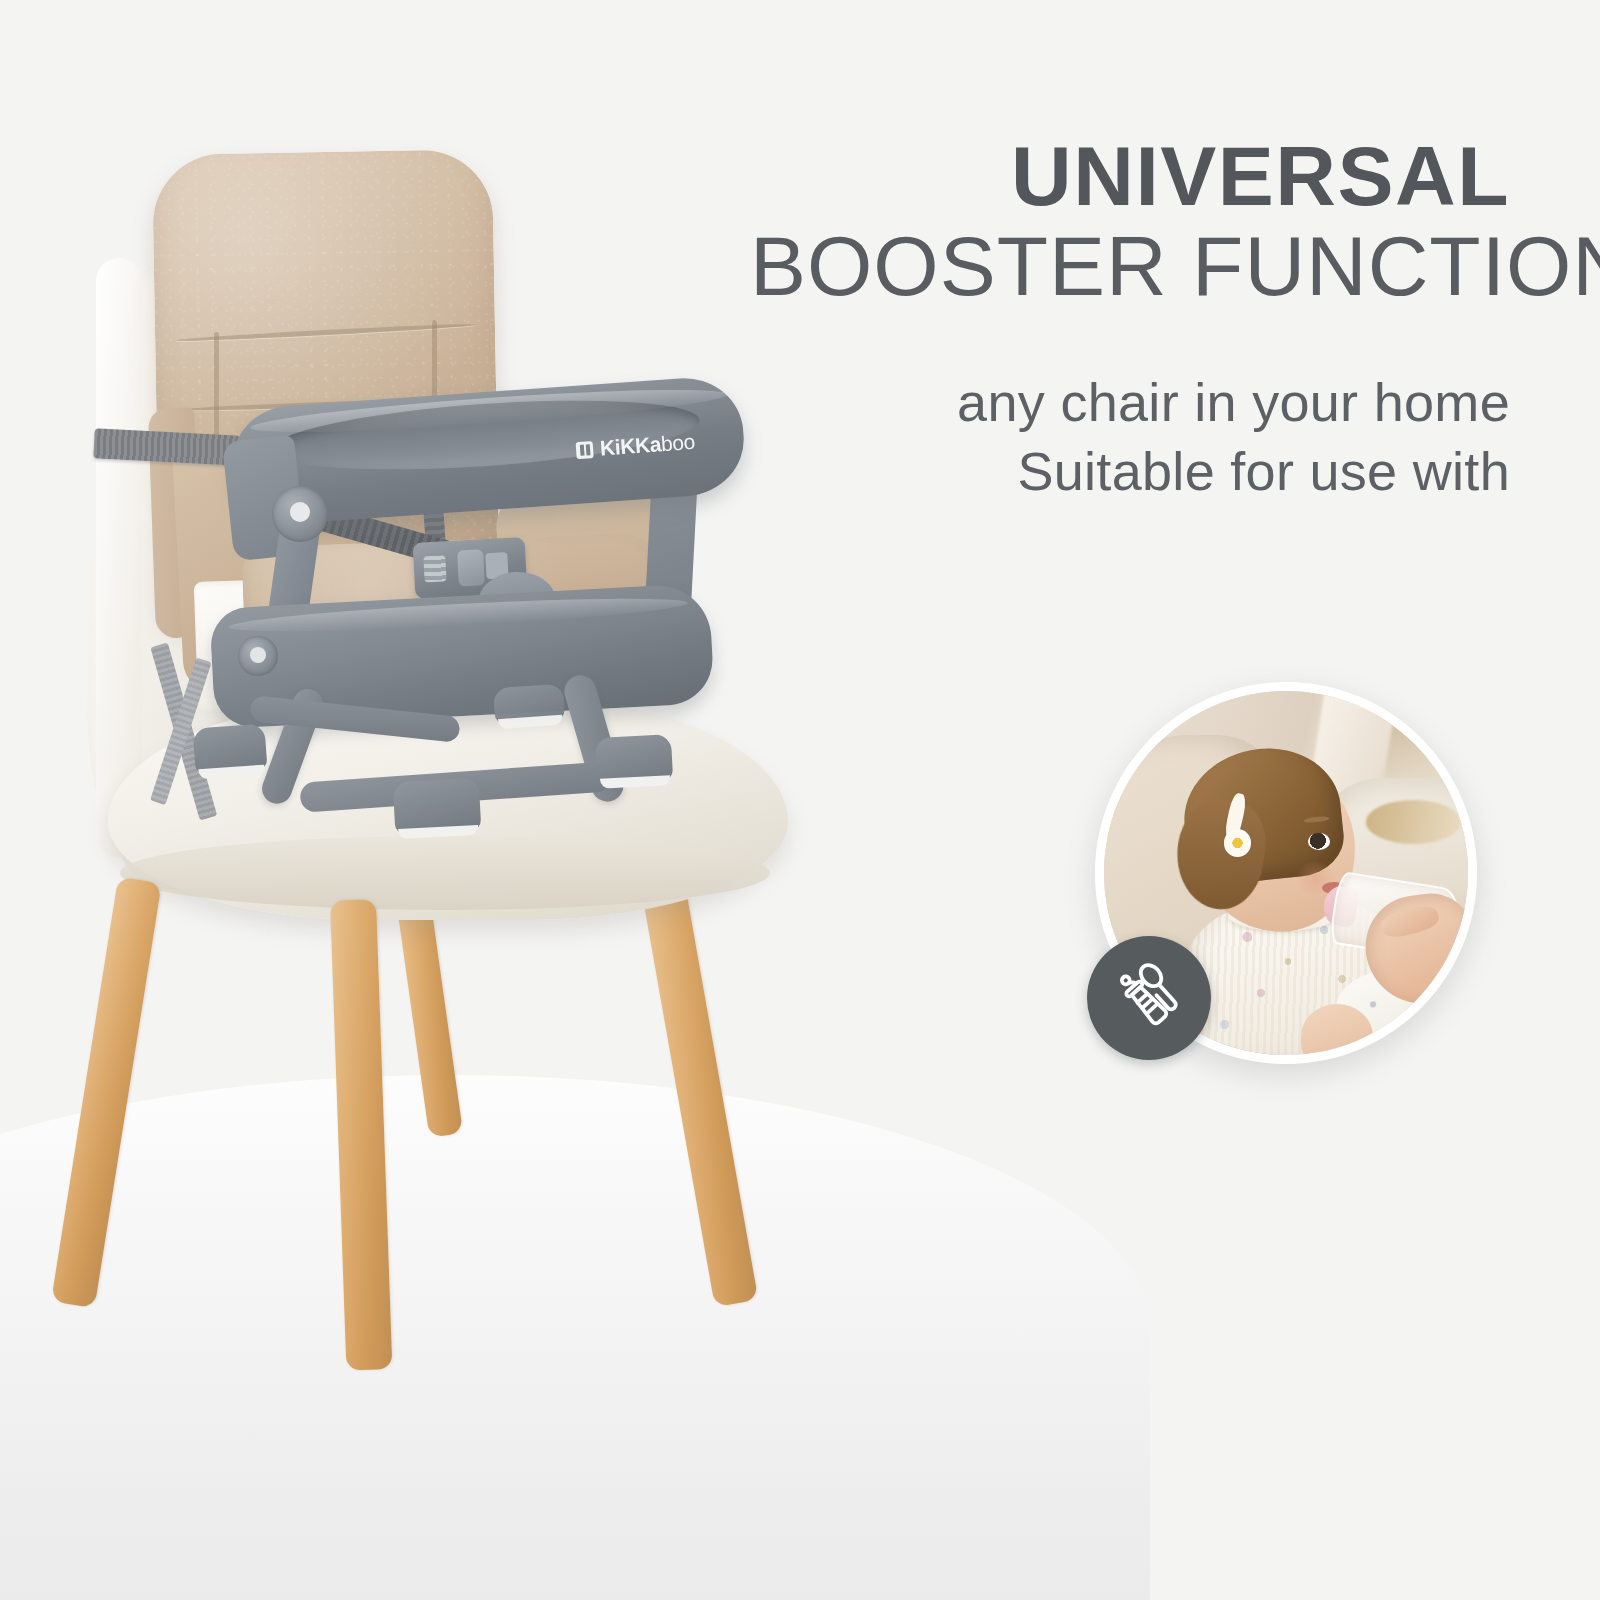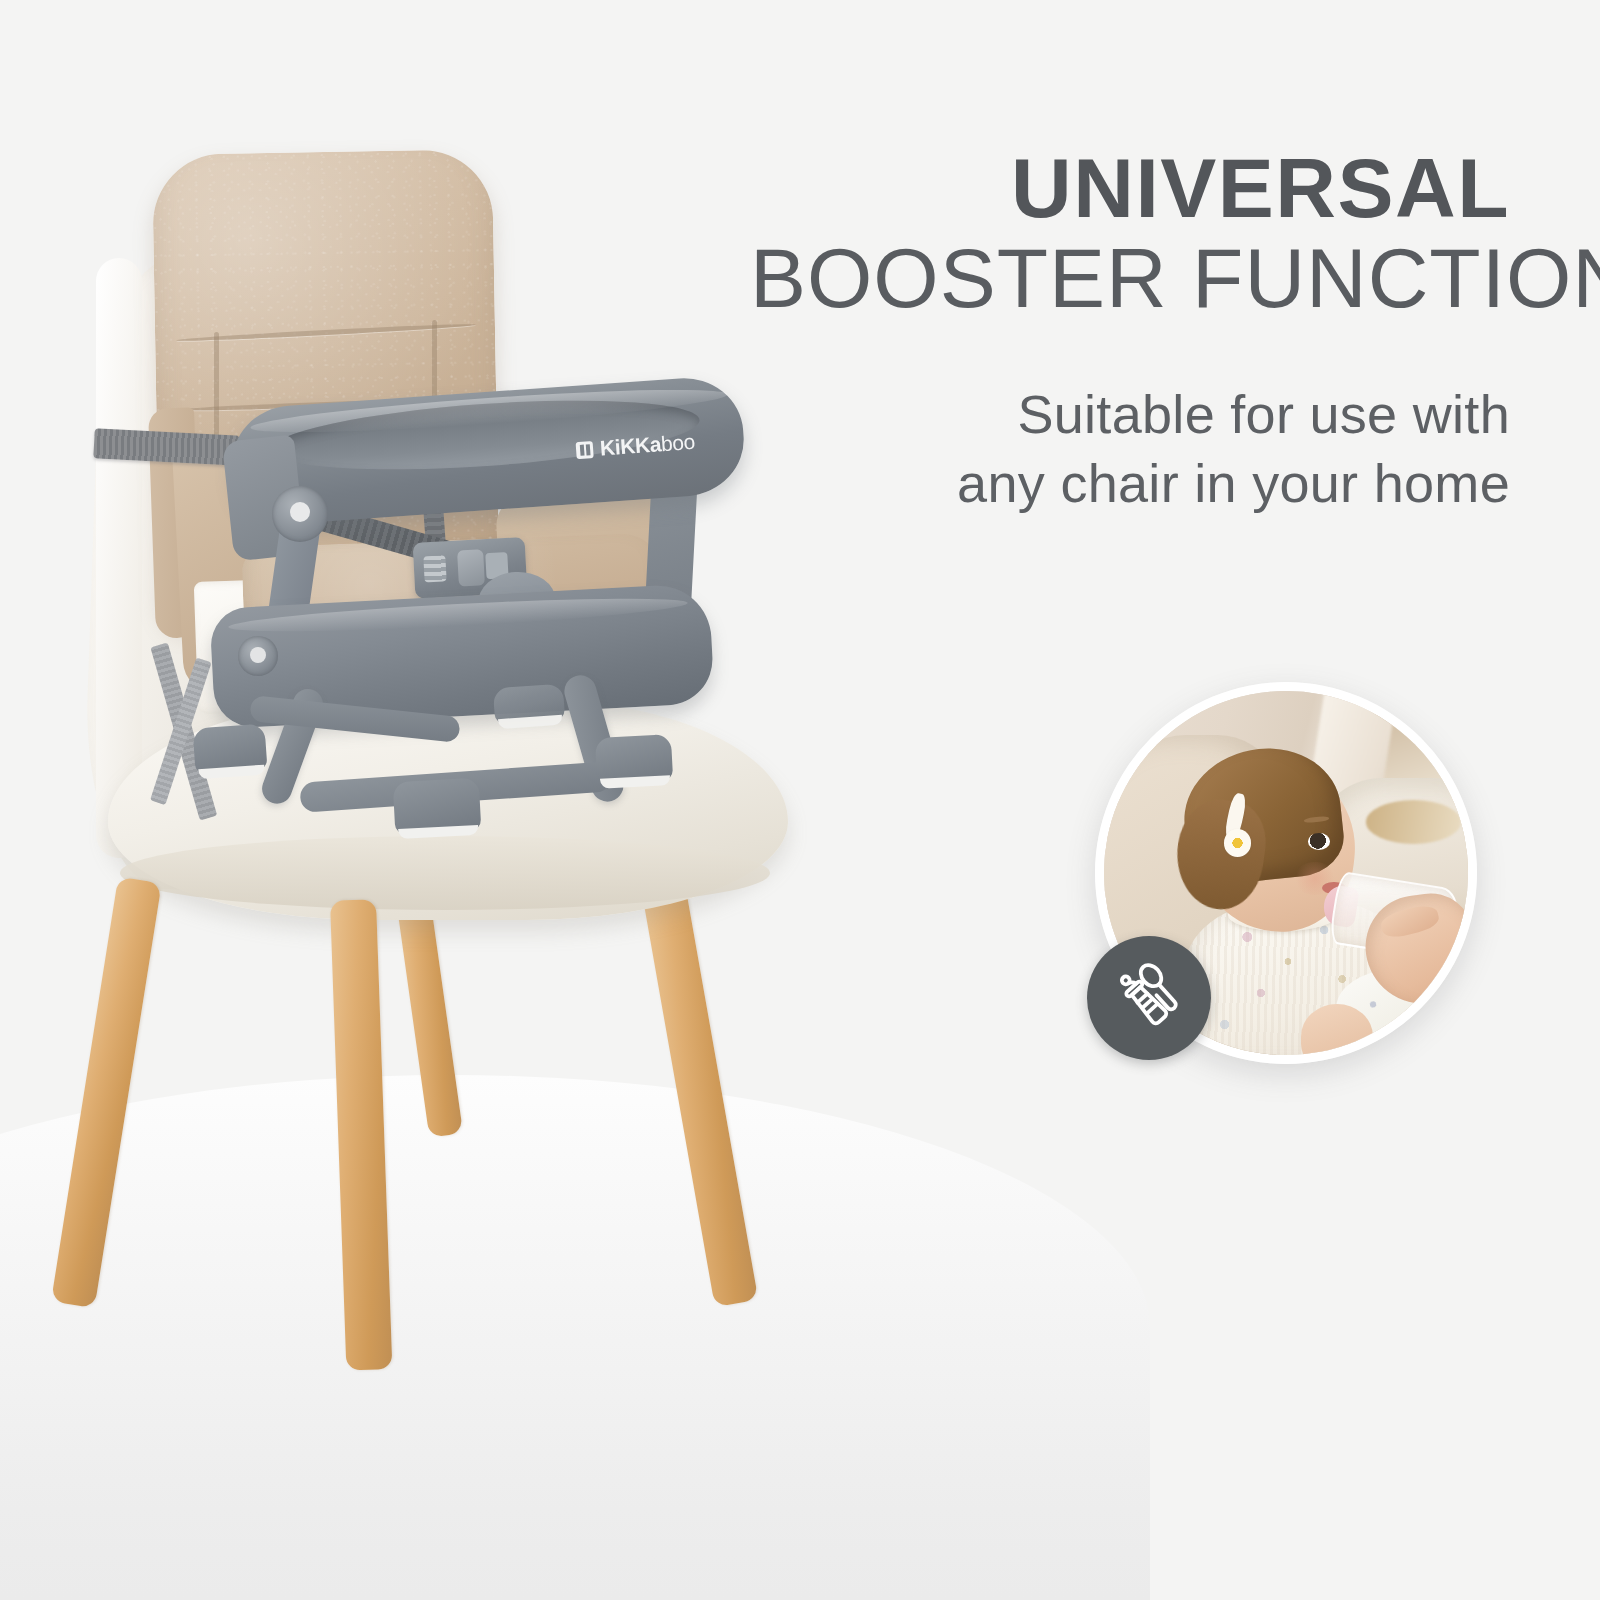--- a/index.html
+++ b/index.html
@@ -12,21 +12,21 @@
     background: #f4f4f3;
     overflow: hidden;
     font-family: "Liberation Sans", sans-serif;
     -webkit-font-smoothing: antialiased;
   }
 
   
   .text-block {
     position: absolute;
     right: 90px;
-    top: 146px;
+    top: 134px;
     width: 760px;
     text-align: right;
   }
   .headline-1 {
     font-size: 84px;
     font-weight: 700;
     letter-spacing: 1.5px;
     color: #53565a;
     line-height: 1.0;
     margin: 0 0 6px 0;
@@ -713,22 +713,22 @@
     <div class="foot foot-3"></div>
     <div class="foot foot-2"></div>
 
     <span class="sr">Kikka boo booster seat with tray mounted on a white wooden dining chair</span>
   </div>
 
   <div class="text-block">
     <div class="headline-1">UNIVERSAL</div>
     <div class="headline-2">BOOSTER FUNCTION</div>
     <div class="subtitle">
+      <span>any chair in your home</span>
       <span>Suitable for use with</span>
-      <span>any chair in your home</span>
     </div>
   </div>
 
   <div class="inset-wrap">
     <div class="inset-shadow"></div>
     <div class="inset-ring">
       <div class="inset-photo">
         <div class="ph-wallpaper"></div>
         <div class="ph-window"></div>
         <div class="ph-curtain"></div>

